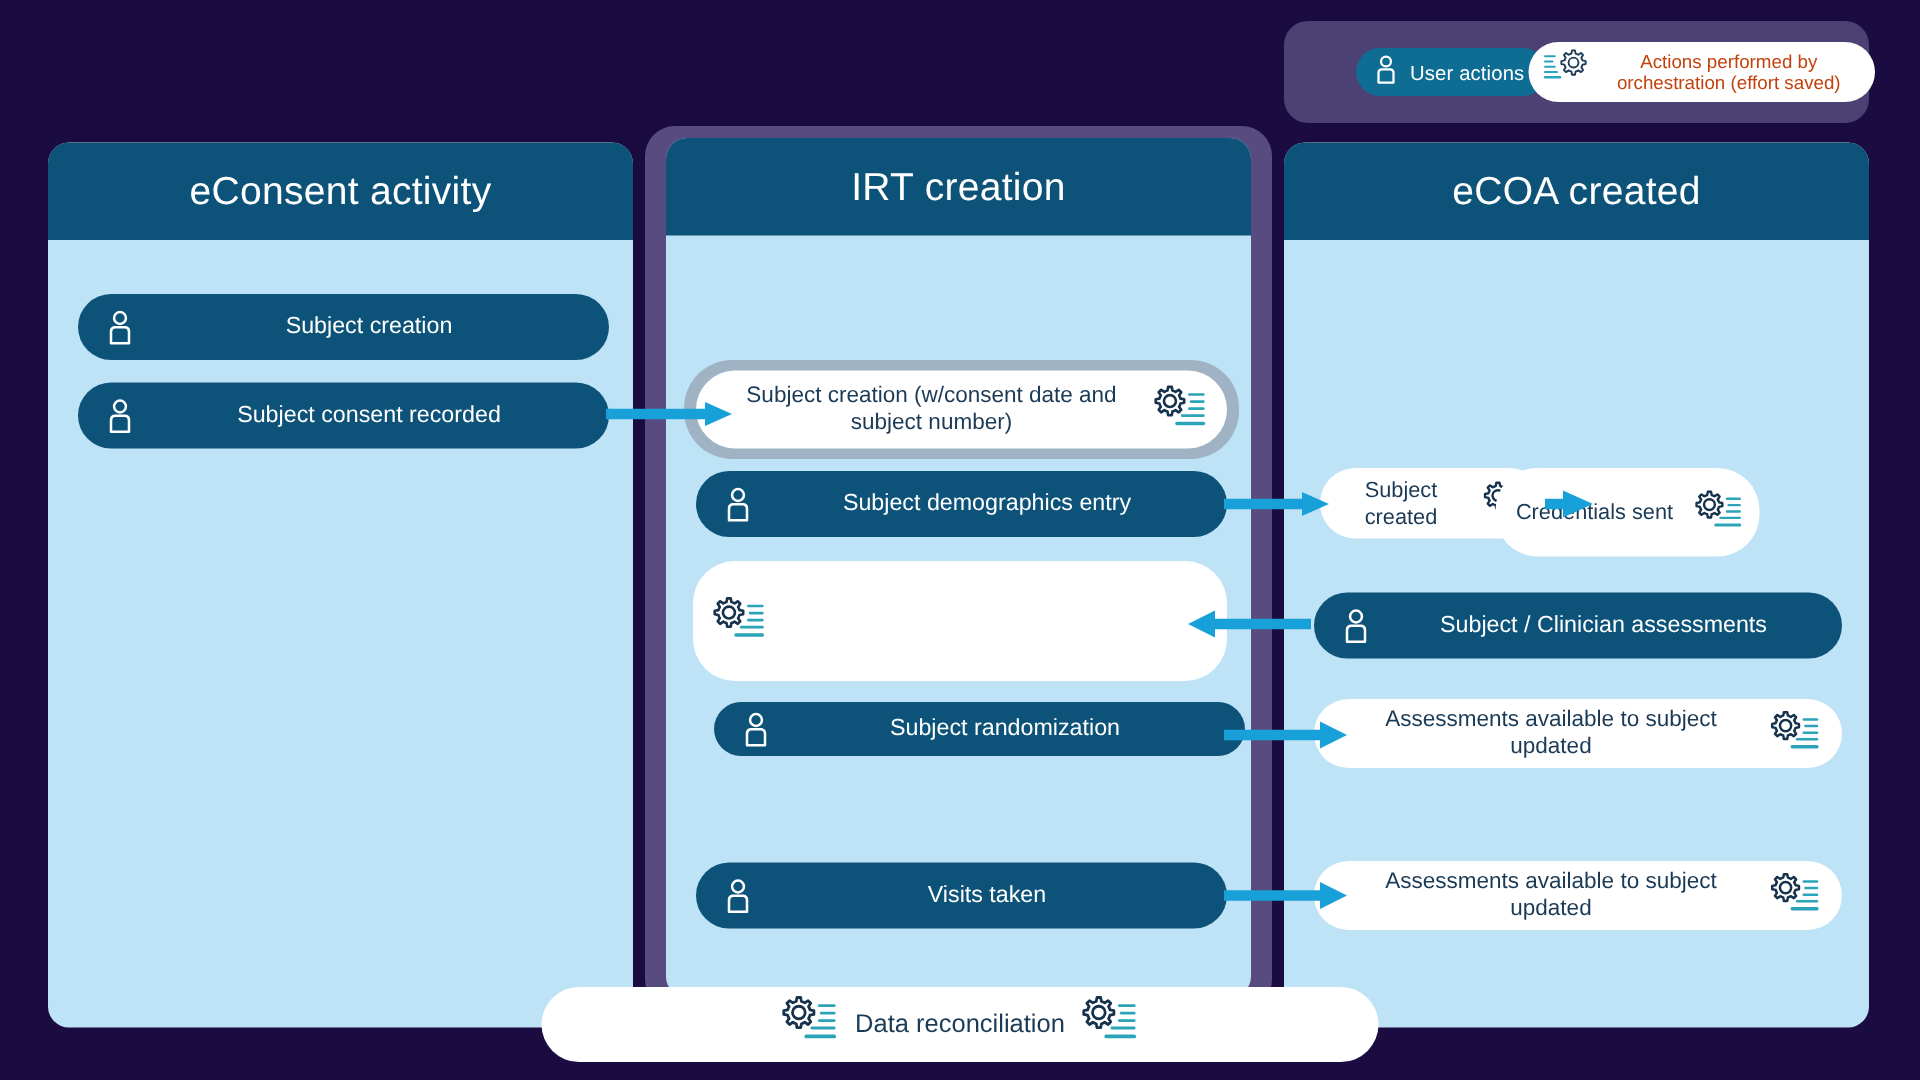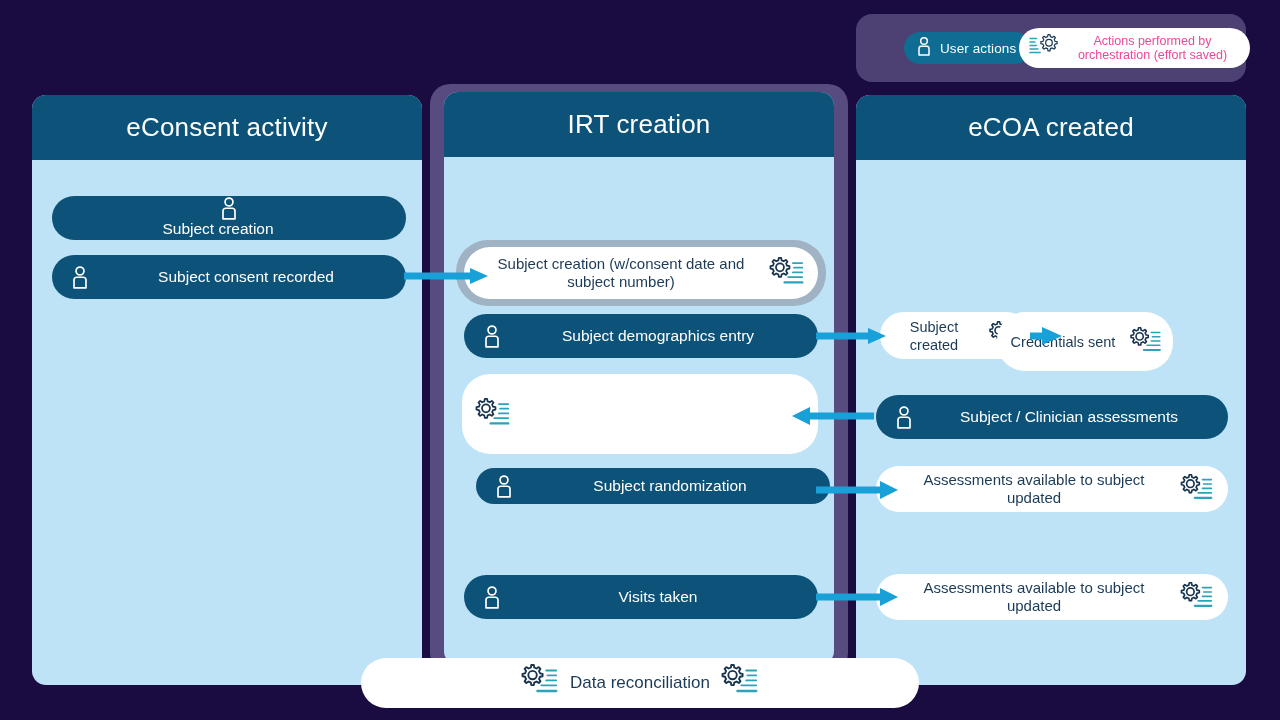--- a/index.html
+++ b/index.html
@@ -21,21 +21,21 @@
     background:#0f6d93;border-radius:18px;
     display:flex;align-items:center;gap:7px;padding:0 15px 0 11px;
   }
   .legend-user .lbl{color:#ffffff;font-size:13.5px;letter-spacing:.1px;}
   .legend-orch{
     position:absolute;left:163px;top:14px;width:211px;height:40px;
     background:#ffffff;border-radius:20px;
     display:flex;align-items:center;gap:6px;padding:0 10px;
   }
   .legend-orch .lbl{
-    color:#ec4899;font-size:12.5px;line-height:14px;text-align:center;
+    color:#c2410c;font-size:12.5px;line-height:14px;text-align:center;
     flex:1;
   }
 
   
   .col{
     position:absolute;border-radius:14px;overflow:hidden;
     background:#bfe3f6;
   }
   .col-head{
     height:65px;background:#0d5379;
@@ -124,21 +124,21 @@
   </div>
 
   <div class="irt-glow"></div>
 
   <div class="col" id="col-econsent">
     <div class="col-head">
       <span class="t">eConsent activity</span>
     </div>
   </div>
 
-  <div class="pill pill-dark" style="left:52px;top:196px;width:354px;height:44px;flex-direction:column;">
+  <div class="pill pill-dark" style="left:52px;top:196px;width:354px;height:44px;">
     <span class="ic" style="width:56px;">
       <svg width="22" height="24" viewBox="0 0 18 20">
         <circle cx="9" cy="5" r="3.3" fill="none" stroke="#ffffff" stroke-width="1.4"></circle>
         <path d="M4 19 L4 12.5 Q4 10.5 6 10.2 L12 10.2 Q14 10.5 14 12.5 L14 19 Z" fill="none" stroke="#ffffff" stroke-width="1.4" stroke-linejoin="round"></path>
       </svg>
     </span>
     <span class="txt">Subject creation</span>
   </div>
 
   <div class="pill pill-dark" style="left:52px;top:255px;width:354px;height:44px;">

